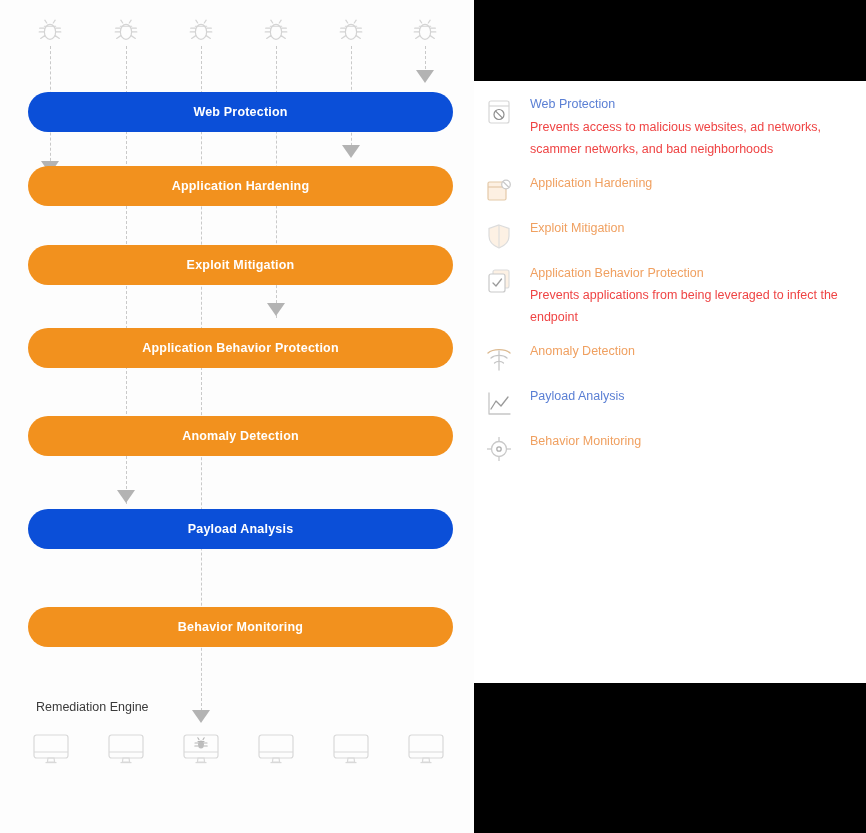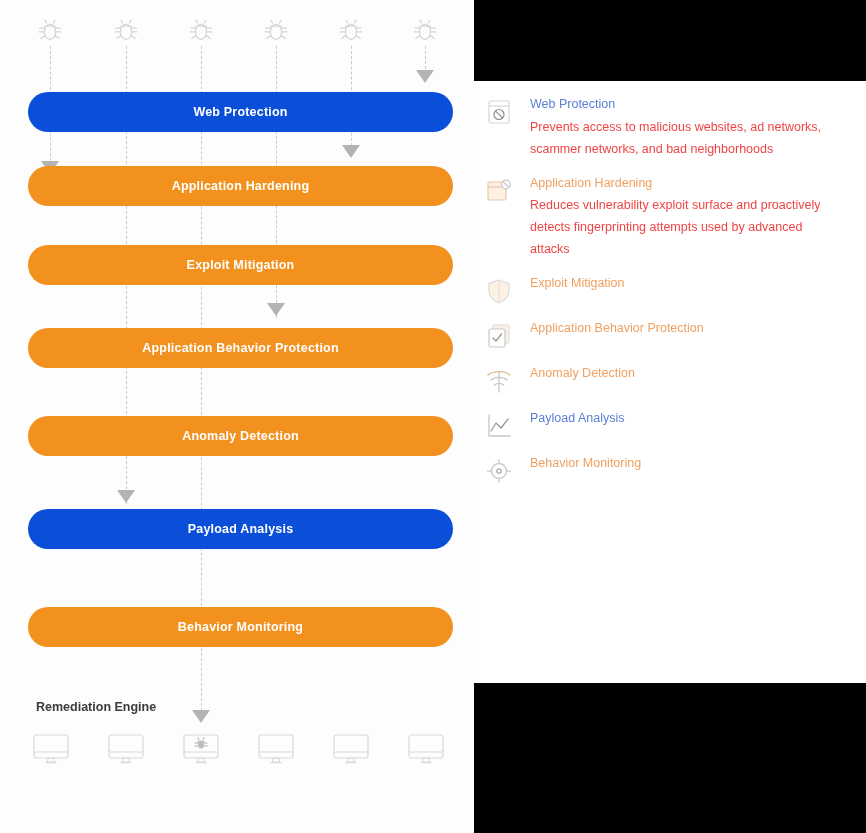--- a/index.html
+++ b/index.html
@@ -47,21 +47,21 @@
     color:#fff; font-size:12.5px; font-weight:bold;
     letter-spacing:.2px;
     z-index:4;
   }
   .bar.blue{ background:#0B4FD8; }
   .bar.orange{ background:#F2911E; }
 
   
   #remediation-title{
     position:absolute; left:36px; top:700px;
-    font-size:12.5px; font-weight:bold; color:#3b3b3b;
+    font-size:12.5px; font-weight:normal; color:#3b3b3b;
     z-index:5;
   }
   .monitor{
     position:absolute; top:733px; width:40px; height:32px;
     transform:translateX(-20px);
   }
   .monitor svg{display:block;width:40px;height:32px;}
 
   
   #legend{
@@ -312,21 +312,20 @@
     <div class="desc-icon">
       <svg viewBox="0 0 30 30" fill="none">
         <rect x="4" y="6" width="18" height="18" rx="1.5" fill="#fdf0e2" stroke="#e4c9a8" stroke-width="1.2"></rect>
         <path d="M4 11 H22" stroke="#e4c9a8" stroke-width="1.2"></path>
         <circle cx="22" cy="8.5" r="4.3" fill="#fff" stroke="#c9c9c9" stroke-width="1.2"></circle>
         <path d="M19 5.5 L25 11.5" stroke="#c9c9c9" stroke-width="1.2"></path>
       </svg>
     </div>
     <div class="desc-body">
       <div class="desc-title orange">Application Hardening</div>
-      <div class="desc-text">Reduces vulnerability exploit surface and proactively detects fingerprinting attempts used by advanced attacks</div>
     </div>
   </div>
 
   <div class="desc-item">
     <div class="desc-icon">
       <svg viewBox="0 0 30 30" fill="none">
         <path d="M15 4 L25 7.5 V15 C25 21 20 25 15 27 C10 25 5 21 5 15 V7.5 Z" fill="#fdf1e4" stroke="#dcdcdc" stroke-width="1.2"></path>
         <path d="M15 4 V27" stroke="#dcdcdc" stroke-width="1.1"></path>
       </svg>
     </div>
@@ -338,20 +337,21 @@
   <div class="desc-item">
     <div class="desc-icon">
       <svg viewBox="0 0 30 30" fill="none">
         <rect x="9" y="4" width="16" height="18" rx="2" fill="#fdf1e4" stroke="#dcdcdc" stroke-width="1.2"></rect>
         <rect x="5" y="8" width="16" height="18" rx="2" fill="#fff" stroke="#c9c9c9" stroke-width="1.2"></rect>
         <path d="M9 17 L12 20 L17.5 13" stroke="#9a9a9a" stroke-width="1.3" stroke-linecap="round" stroke-linejoin="round"></path>
       </svg>
     </div>
     <div class="desc-body">
       <div class="desc-title orange">Application Behavior Protection</div>
+      <div class="desc-text">Prevents applications from being leveraged to infect the endpoint</div>
     </div>
   </div>
 
   <div class="desc-item">
     <div class="desc-icon">
       <svg viewBox="0 0 30 30" fill="none" stroke="#c6c6c6" stroke-width="1.3" stroke-linecap="round">
         <path d="M4 9 C9 4.5 21 4.5 26 9" stroke="#dcb98f"></path>
         <path d="M7 14 C11 10.5 19 10.5 23 14"></path>
         <path d="M10.5 19 C13 16.8 17 16.8 19.5 19"></path>
         <path d="M15 7 V26"></path>

